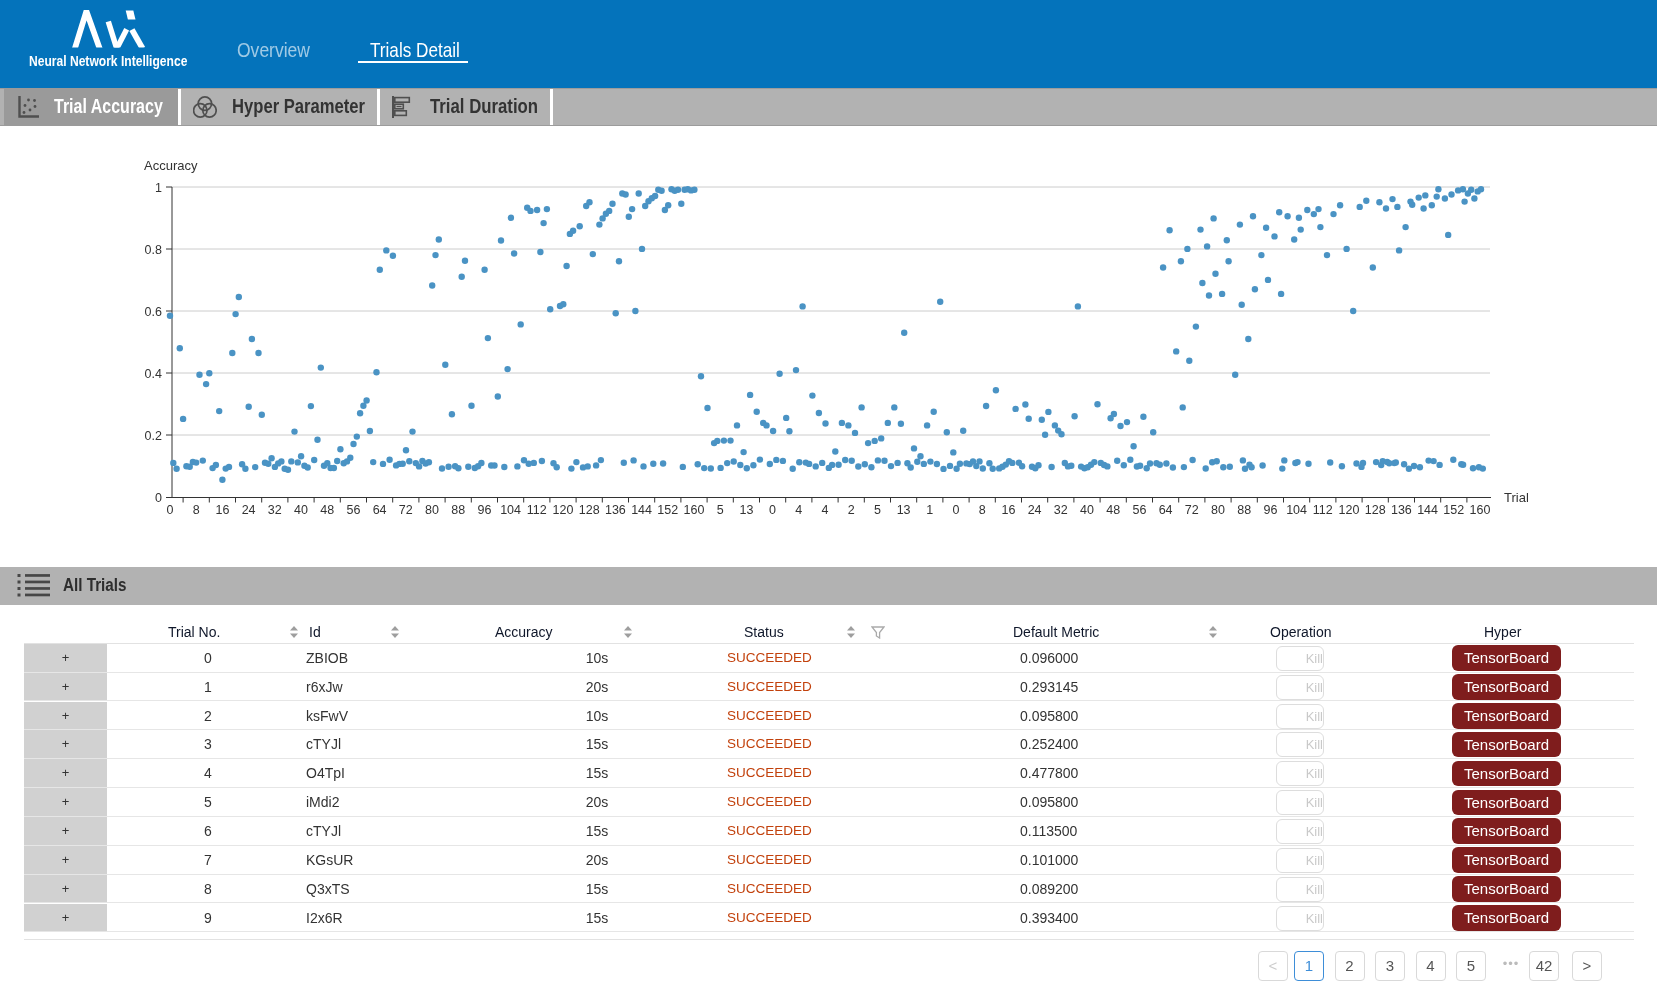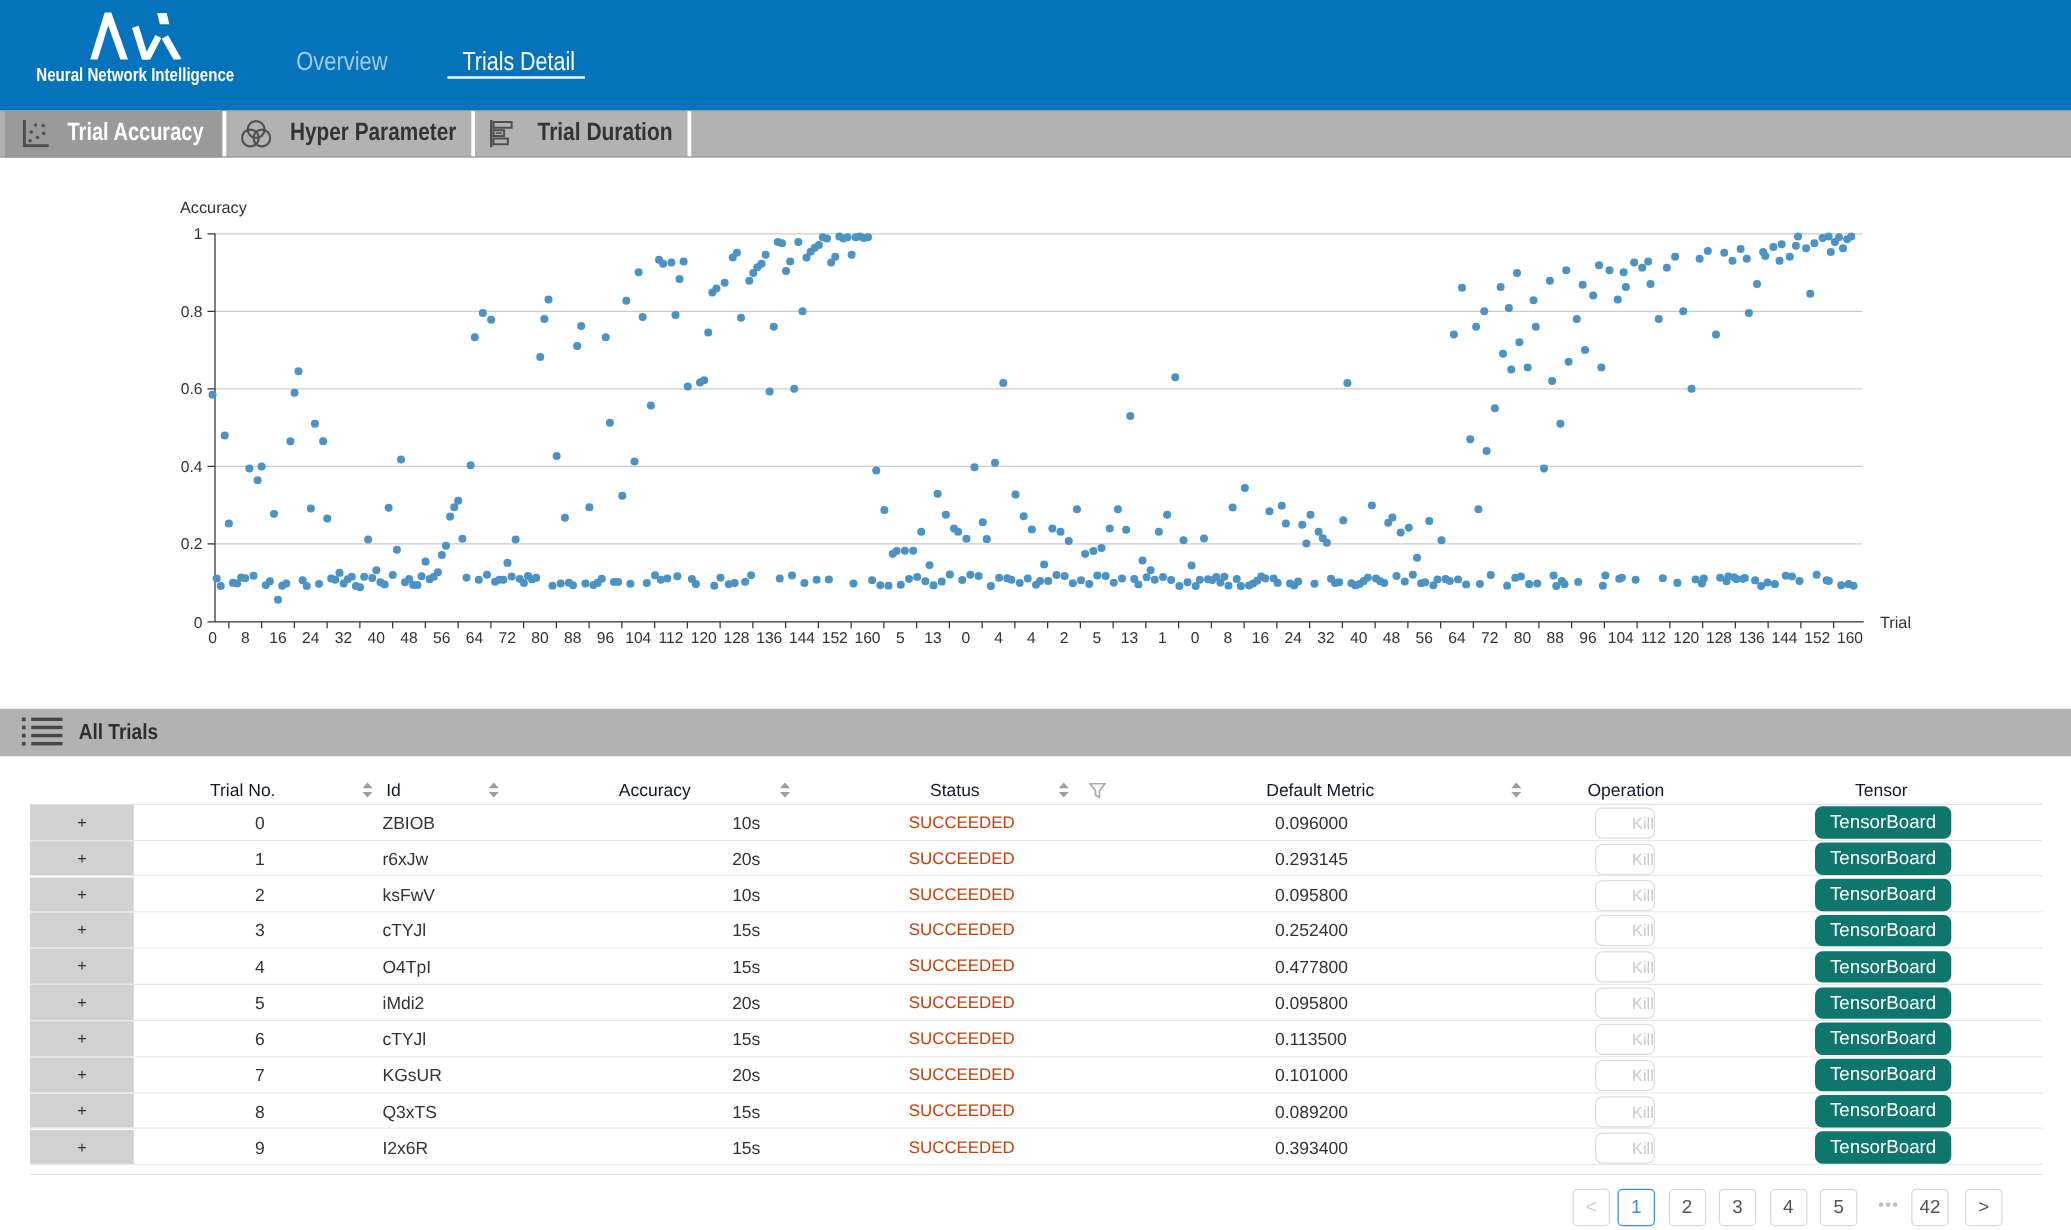--- a/index.html
+++ b/index.html
@@ -23,21 +23,21 @@
 .exp { position:absolute; left:0; top:0; width:83px; height:27.85px; background:#d1d1d1;
   text-align:center; line-height:27px; font-size:13px; color:#333; }
 .c { position:absolute; top:0; height:27.85px; line-height:28px; font-size:14px; color:#333; }
 .tno { left:160px; width:48px; text-align:center; }
 .id  { left:282px; }
 .dur { left:533px; width:80px; text-align:center; }
 .st  { left:703px; width:76px; text-align:center; color:#c2410c; font-size:13.5px; }
 .met { left:996px; width:80px; text-align:left; }
 .kill { position:absolute; left:1252px; top:2px; width:48px; height:25px; border:1px solid #ddd;
   border-radius:6px; text-align:right; line-height:23px; font-size:13px; color:#c9c9c9; }
-.tb { position:absolute; left:1428px; top:1.5px; width:109px; height:25.5px; background:#0f766e;
+.tb { position:absolute; left:1428px; top:1.5px; width:109px; height:25.5px; background:#7f1d1d;
   border-radius:6px; text-align:center; line-height:25.5px; font-size:15px; color:#fff; }
 .pgbtn { position:absolute; top:951px; width:30px; height:30px; border:1px solid #d9d9d9;
   border-radius:4px; background:#fff; text-align:center; line-height:28px; font-size:15px; color:#555; }
 .pgbtn.sel { border-color:#3e8ed8; color:#3e8ed8; }
 </style></head>
 <body>
 <div class="topbar">
  <svg class="abs" style="left:72px;top:10px" width="74" height="38" viewBox="0 0 74 38">
   <defs>
         <clipPath id="lc">
@@ -661,21 +661,21 @@
       <rect x="9" y="21.6" width="25" height="2.7"></rect>
   </g>
 </svg>
 <div class="attxt">All Trials</div>
 <div class="th" style="left:168px">Trial No.</div>
 <div class="th" style="left:309px">Id</div>
 <div class="th" style="left:495px">Accuracy</div>
 <div class="th" style="left:744px">Status</div>
 <div class="th" style="left:1013px">Default Metric</div>
 <div class="th" style="left:1270px">Operation</div>
-<div class="th" style="left:1484px">Tensor</div>
+<div class="th" style="left:1484px">Hyper</div>
 <svg class="abs" style="left:289px;top:625px" width="10" height="14">
     <path d="M5 1 L9 5.5 L1 5.5 Z" fill="#9e9e9e"></path>
     <path d="M5 13 L9 8.5 L1 8.5 Z" fill="#9e9e9e"></path>
   </svg>
 <svg class="abs" style="left:390px;top:625px" width="10" height="14">
     <path d="M5 1 L9 5.5 L1 5.5 Z" fill="#9e9e9e"></path>
     <path d="M5 13 L9 8.5 L1 8.5 Z" fill="#9e9e9e"></path>
   </svg>
 <svg class="abs" style="left:623px;top:625px" width="10" height="14">
     <path d="M5 1 L9 5.5 L1 5.5 Z" fill="#9e9e9e"></path>

